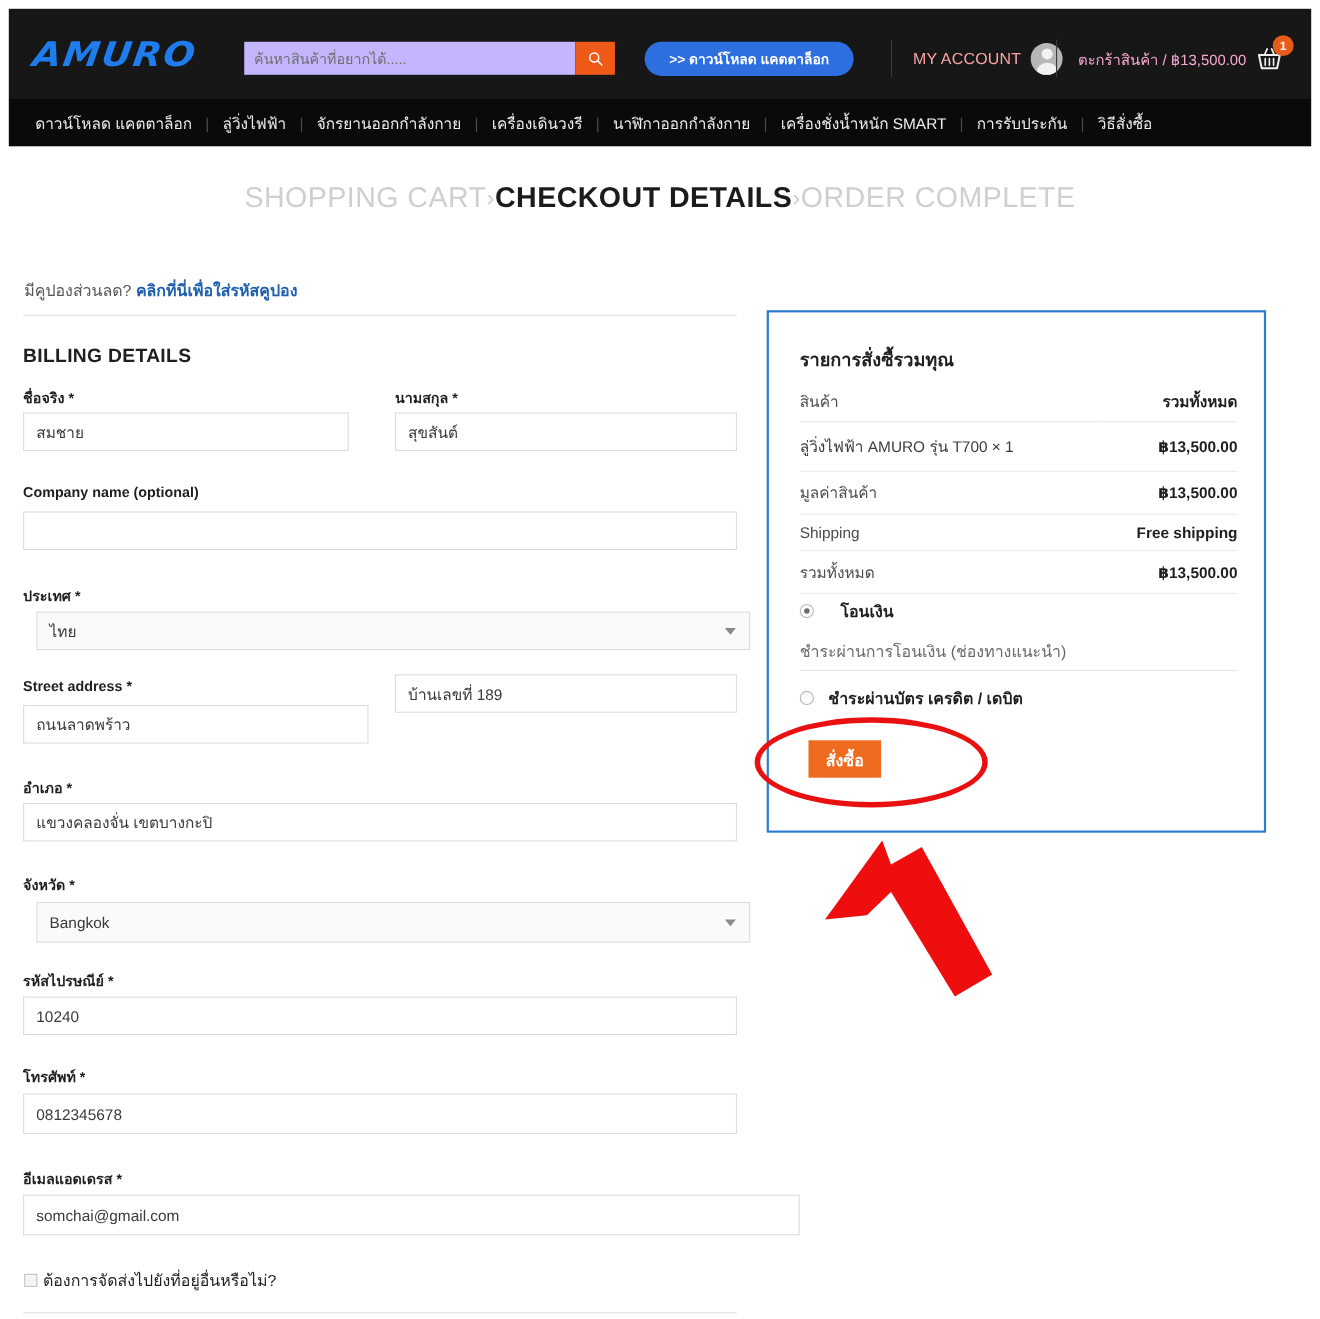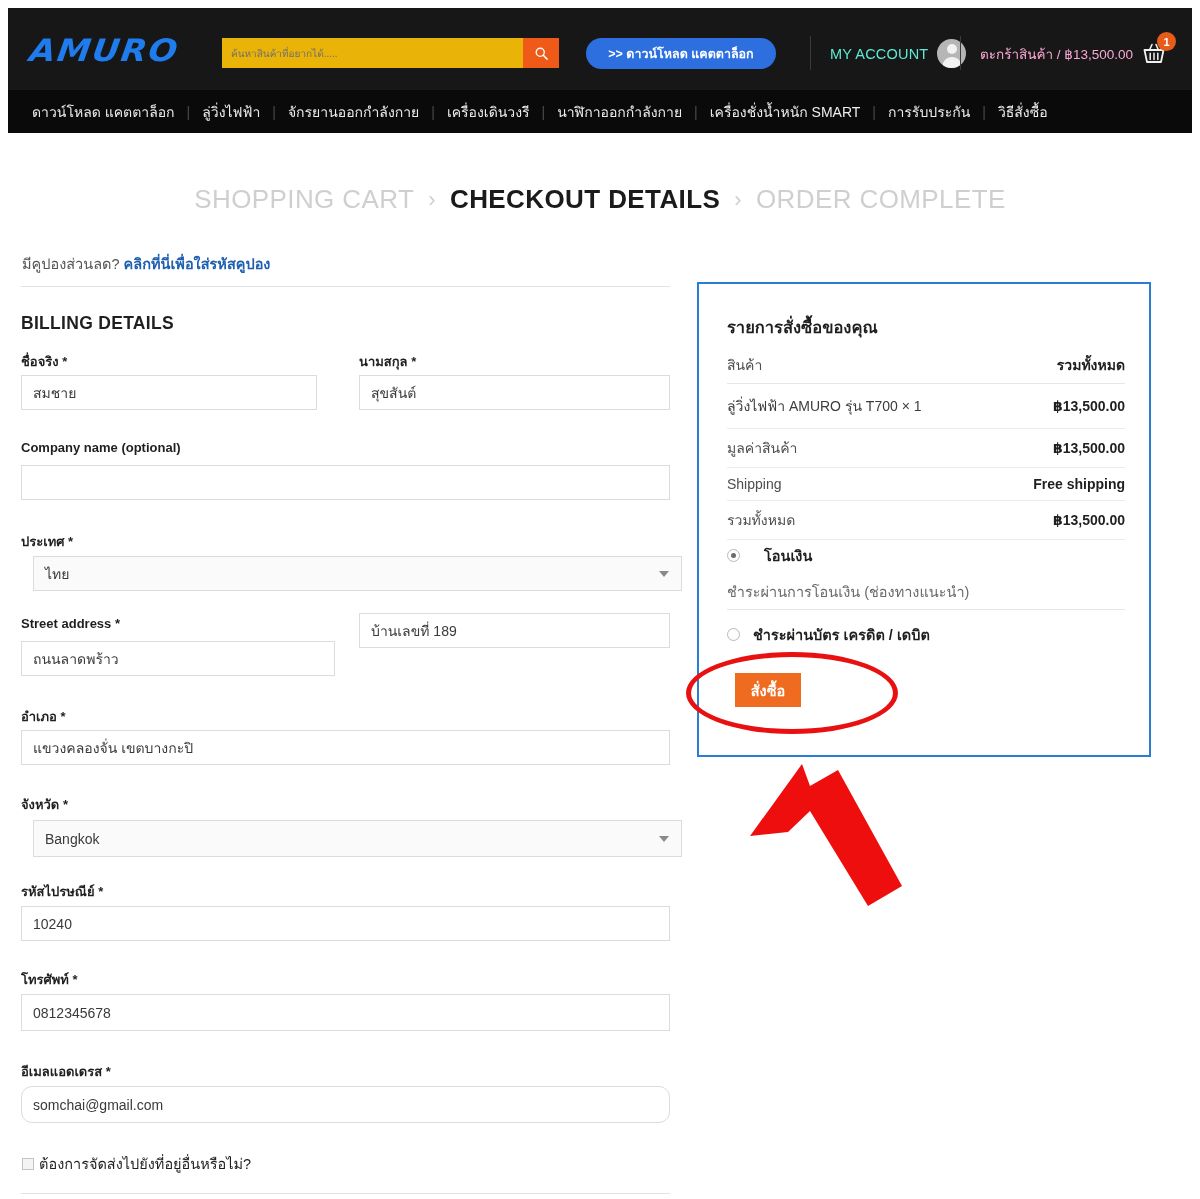--- a/index.html
+++ b/index.html
@@ -32,24 +32,24 @@
     transform-origin: left center;
   }
   .search-wrap {
     position: absolute; left: 214px; top: 30px;
     width: 337px; height: 30px;
     display: flex;
   }
   .search-input {
     flex: 1;
     border: none; outline: none;
-    background: #eab308;
+    background: #c4b5fd;
     padding: 0 9px;
     font-family: "Liberation Sans", sans-serif;
-    font-size: 10px;
+    font-size: 13px;
     color: #333;
   }
   .search-input::placeholder { color: #6f6f6f; }
   .search-btn {
     width: 36px; height: 30px;
     background: #ef5a18;
     border: none; outline: none; cursor: pointer;
     display: flex; align-items: center; justify-content: center;
   }
   .search-btn svg { width: 15px; height: 15px; }
@@ -65,21 +65,21 @@
     cursor: pointer;
     font-family: "Liberation Sans", sans-serif;
   }
 
   .account {
     position: absolute; left: 822px; top: 31px;
     display: flex; align-items: center; gap: 9px;
     cursor: pointer;
   }
   .account-label {
-    color: #5eead4; font-size: 14.5px; letter-spacing: .2px;
+    color: #fca5a5; font-size: 14.5px; letter-spacing: .2px;
   }
   .avatar {
     width: 29px; height: 29px; border-radius: 50%;
     background: #b6b6b6;
     position: relative; overflow: hidden;
   }
   .avatar::before {
     content:""; position:absolute; left:50%; top:5px;
     width:10px; height:10px; border-radius:50%;
     background:#f2f2f2; transform: translateX(-50%);
@@ -117,23 +117,23 @@
   }
   .nav-item {
     color: #ededed; font-size: 14px;
     padding: 0 12px; cursor: pointer;
     white-space: nowrap;
   }
   .nav-sep { color: #4a4a4a; font-size: 14px; }
 
   
   .steps {
-    position: absolute; left: 0; top: 184px;
+    position: absolute; left: 0; top: 164px;
     width: 1200px;
-    display: flex; justify-content: center; align-items: center; gap: 14px;
+    display: flex; justify-content: center; align-items: center; 
     font-size: 26px; letter-spacing: .4px;
   }
   .step { color: #cfcfcf; cursor: pointer; }
   .step.active { color: #1b1b1b; font-weight: 700; cursor: default; }
   .step-sep { color: #cfcfcf; font-size: 22px; }
 
   
   .coupon {
     position: absolute; left: 22px; top: 252px;
     font-size: 14.5px; color: #555;
@@ -405,31 +405,31 @@
   <div class="fld-label" style="left:21px; top:969px;">
     <span>โทรศัพท์</span>
     <span class="req">*</span>
   </div>
   <input class="fld" style="left: 21px; top: 994px; width: 649px; height: 37px;" value="0812345678">
 
   <div class="fld-label" style="left:21px; top:1061px;">
     <span>อีเมลแอดเดรส</span>
     <span class="req">*</span>
   </div>
-  <input class="fld" style="left: 21px; top: 1086px; width: 649px; height: 37px; border-radius: 11px;" value="somchai@gmail.com">
+  <input class="fld" style="left: 21px; top: 1086px; width: 706px; height: 37px;" value="somchai@gmail.com">
 
   <div class="check-row">
     <span class="chkbox"></span>
     <span class="check-label">ต้องการจัดส่งไปยังที่อยู่อื่นหรือไม่?</span>
   </div>
   <div class="bottom-ghost"></div>
   <div class="bottom-rule"></div>
 
   <div class="order-panel">
-    <div class="order-title">รายการสั่งซื้อของคุณ</div>
+    <div class="order-title">รายการสั่งซื้รวมทุณ</div>
 
     <table class="otbl">
       <thead>
         <tr>
           <th>สินค้า</th>
           <th>รวมทั้งหมด</th>
         </tr>
       </thead>
       <tbody>
         <tr class="prod-row">

